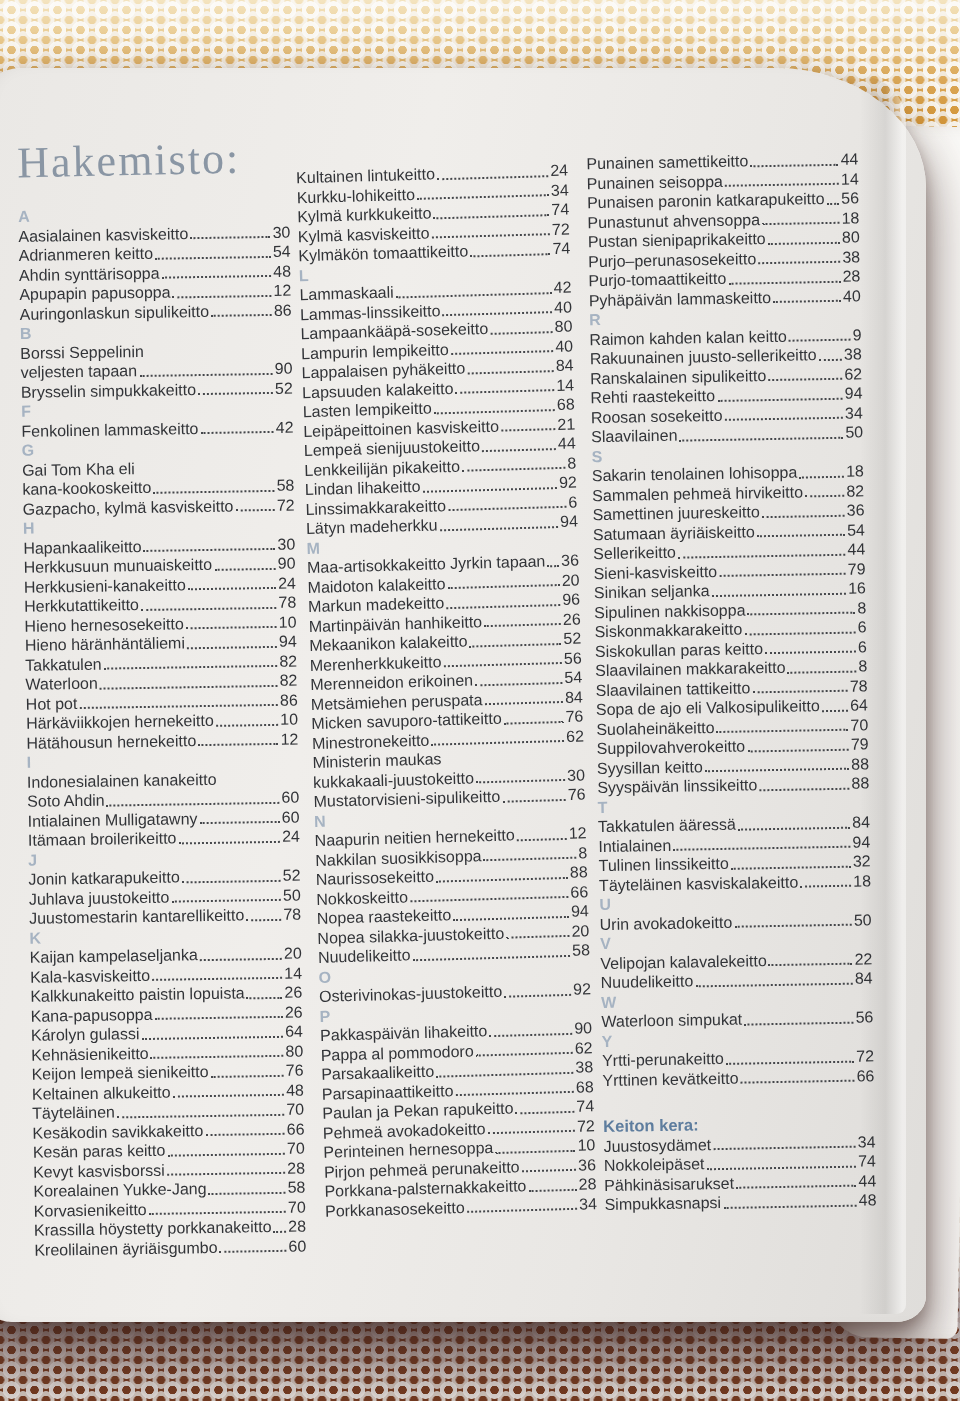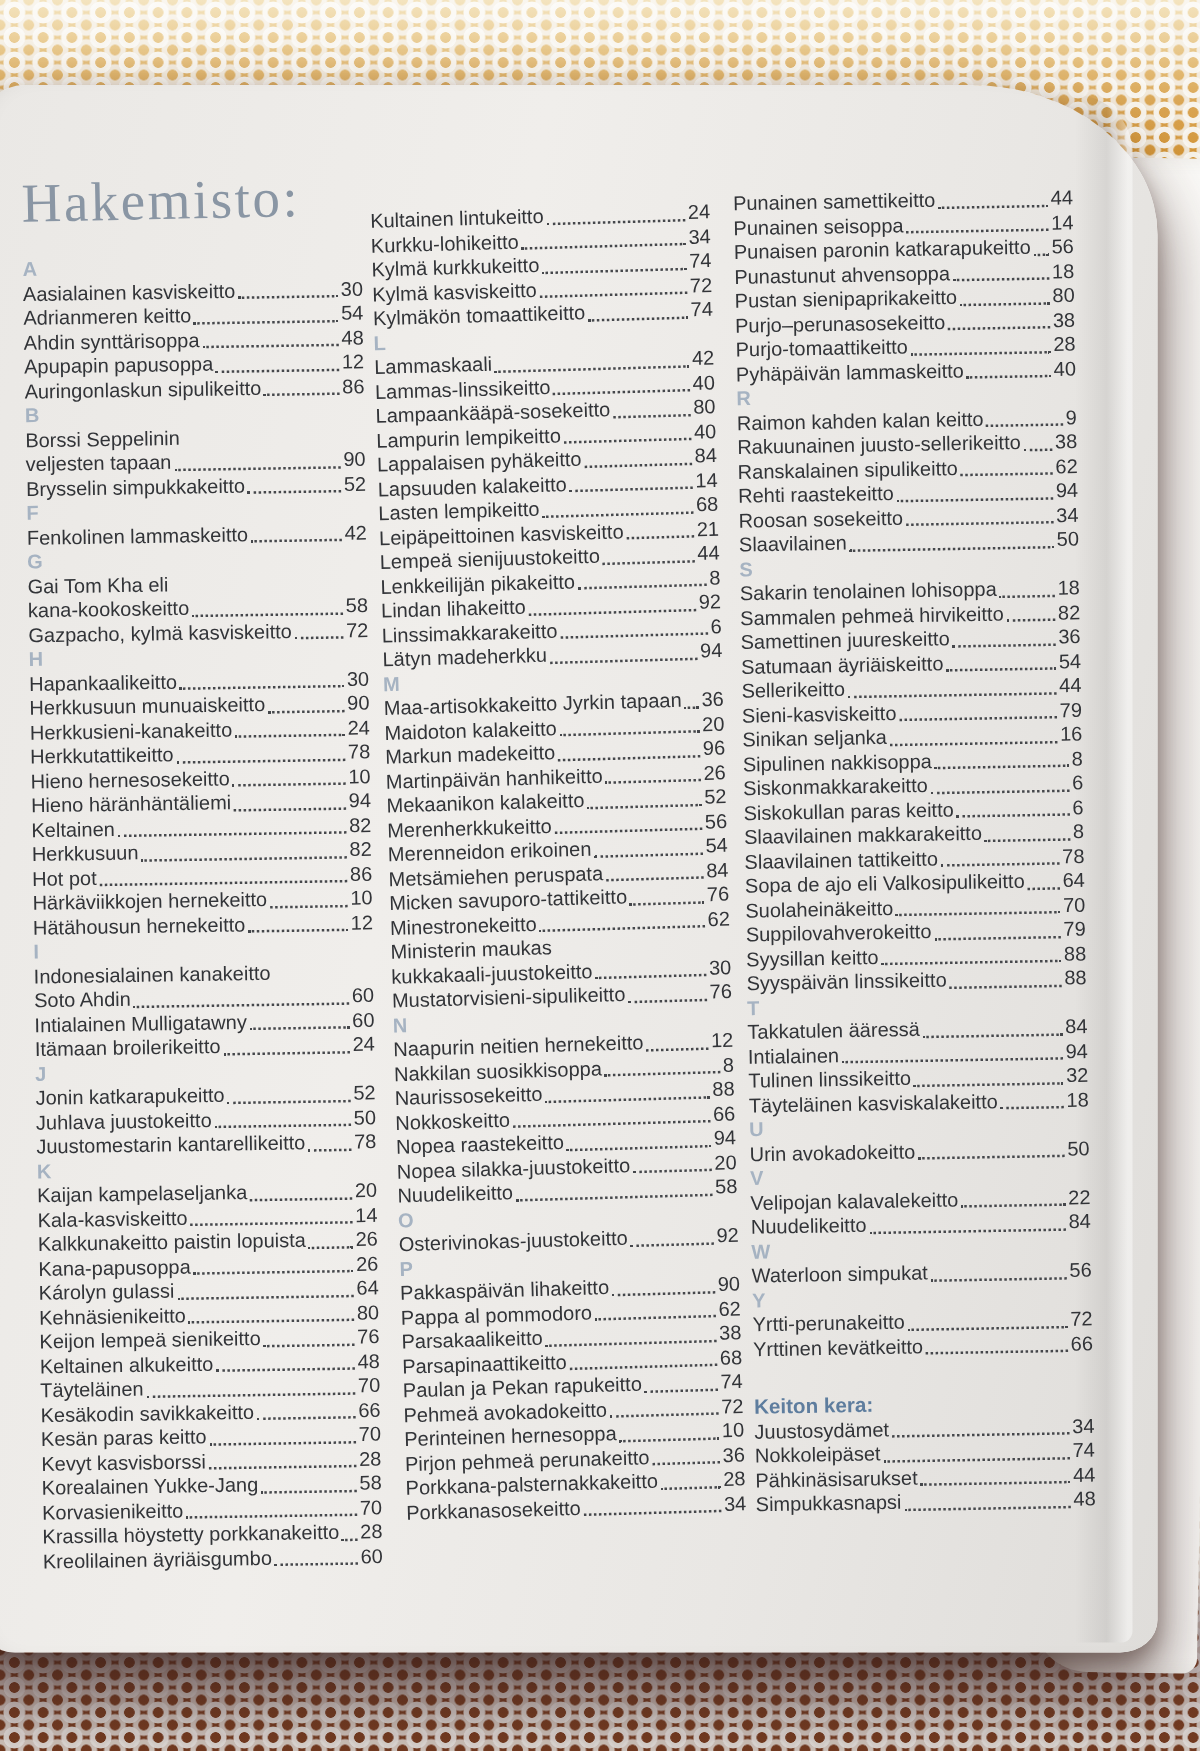--- a/index.html
+++ b/index.html
@@ -148,26 +148,26 @@
             <span class="lbl">Hieno hernesosekeitto</span>
             <span class="dots"></span>
             <span class="num">10</span>
           </div>
           <div class="row">
             <span class="lbl">Hieno häränhäntäliemi</span>
             <span class="dots"></span>
             <span class="num">94</span>
           </div>
           <div class="row">
-            <span class="lbl">Keltainen</span>
+            <span class="lbl">Takkatulen</span>
             <span class="dots"></span>
             <span class="num">82</span>
           </div>
           <div class="row">
-            <span class="lbl">Herkkusuun</span>
+            <span class="lbl">Waterloon</span>
             <span class="dots"></span>
             <span class="num">82</span>
           </div>
           <div class="row">
             <span class="lbl">Hot pot</span>
             <span class="dots"></span>
             <span class="num">86</span>
           </div>
           <div class="row">
             <span class="lbl">Härkäviikkojen hernekeitto</span>

